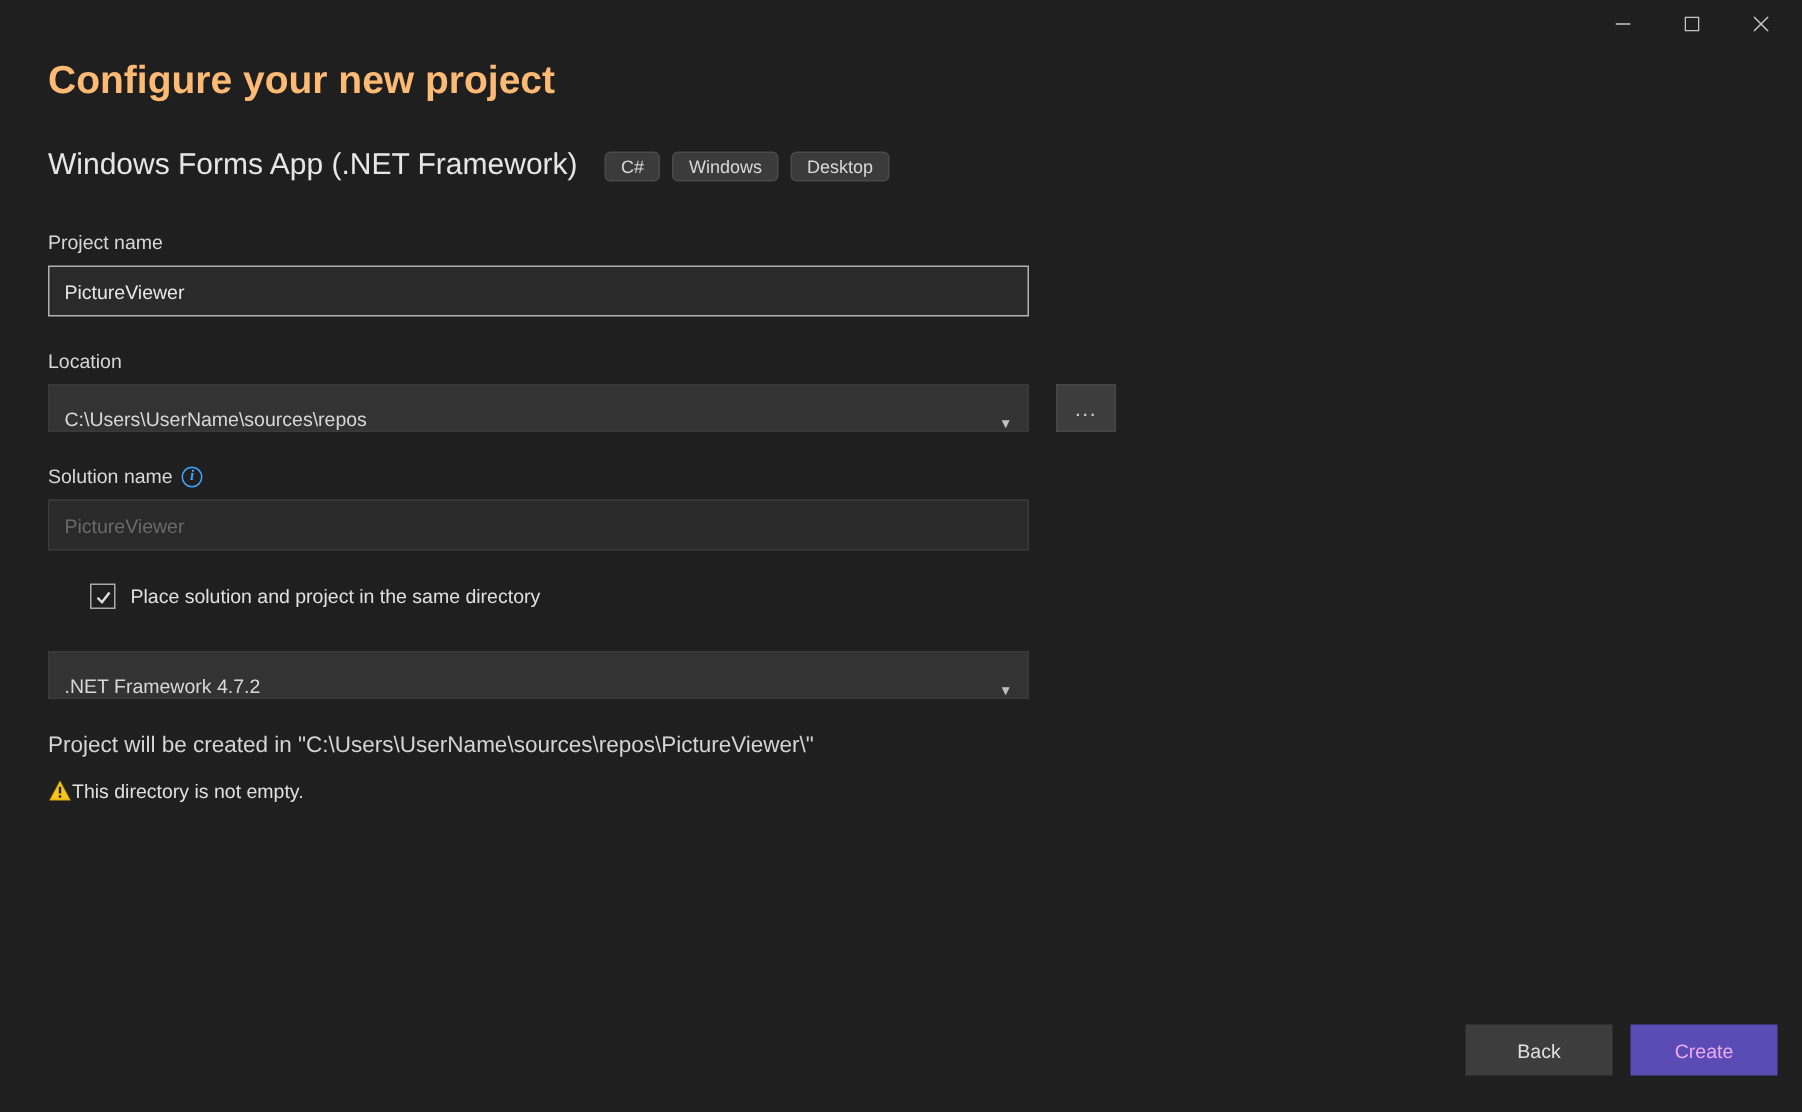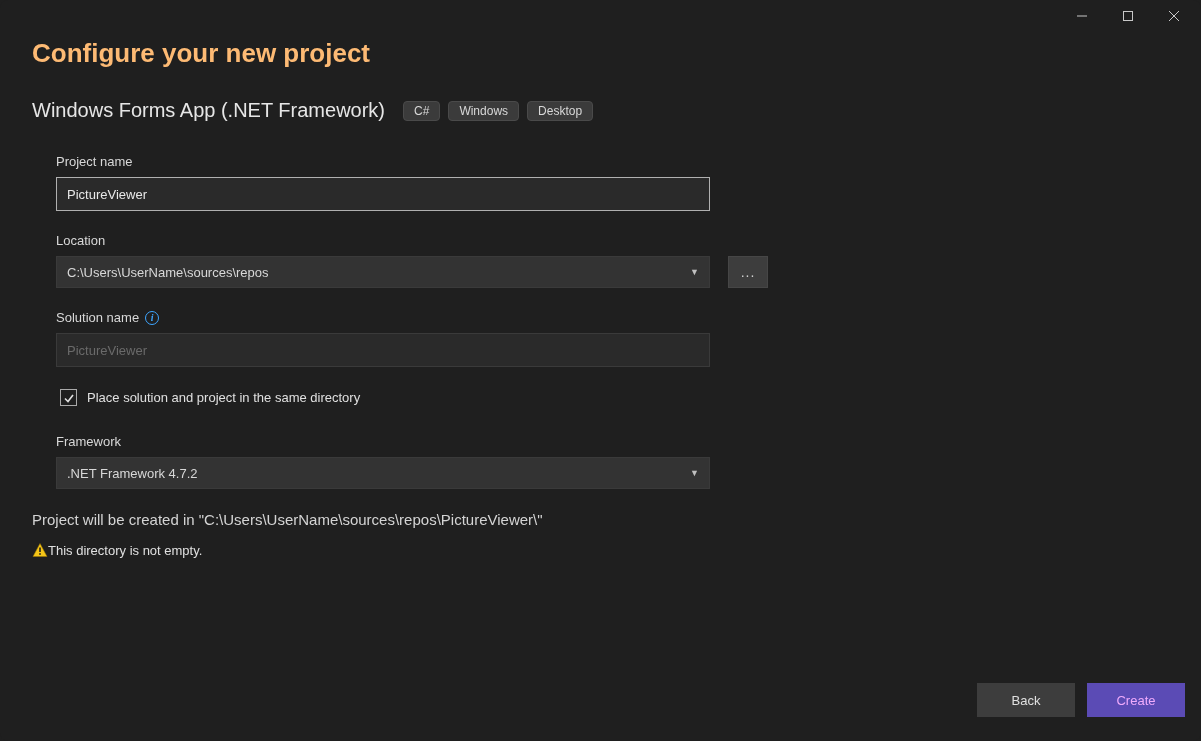--- a/index.html
+++ b/index.html
@@ -75,21 +75,20 @@
   .form-label {
     font-size: 13px;
     color: #d8d8d8;
     margin-bottom: 8px;
     display: flex;
     align-items: center;
     gap: 6px;
   }
   .input-wrap {
     margin-bottom: 22px;
-    margin-left: 24px;
   }
   .text-input {
     width: 654px;
     height: 32px;
     background: #2a2a2a;
     border: 1px solid #8a8a8a;
     color: #e8e8e8;
     padding: 16px 10px;
     font-size: 13px;
     font-family: inherit;
@@ -112,21 +111,21 @@
   }
   .combo {
     width: 654px;
     height: 32px;
     background: #333333;
     border: 1px solid #3a3a3a;
     color: #d8d8d8;
     padding: 0 10px;
     font-size: 13px;
     display: flex;
-    align-items: center;
+    align-items: flex-end;
     justify-content: space-between;
     cursor: pointer;
   }
   .browse-btn {
     width: 40px;
     height: 32px;
     background: #3d3d3d;
     border: 1px solid #464646;
     color: #d0d0d0;
     display: flex;
@@ -276,21 +275,20 @@
     <div class="checkbox-row">
       <div class="checkbox">
         <svg width="12" height="12" viewBox="0 0 12 12">
             <polyline points="2,6.5 5,9.5 10,3" fill="none" stroke="#e0e0e0" stroke-width="1.6"></polyline>
           </svg>
       </div>
       <span>Place solution and project in the same directory</span>
     </div>
 
     <div class="input-wrap">
-      <div class="form-label">Framework</div>
       <div class="combo">
         <span>.NET Framework 4.7.2</span>
         <span class="chevron">▼</span>
       </div>
     </div>
 
     <div class="status-text">Project will be created in "C:\Users\UserName\sources\repos\PictureViewer\"</div>
     <div class="warning-row">
       <span class="warning-icon">
         <svg width="16" height="16" viewBox="0 0 16 16">

